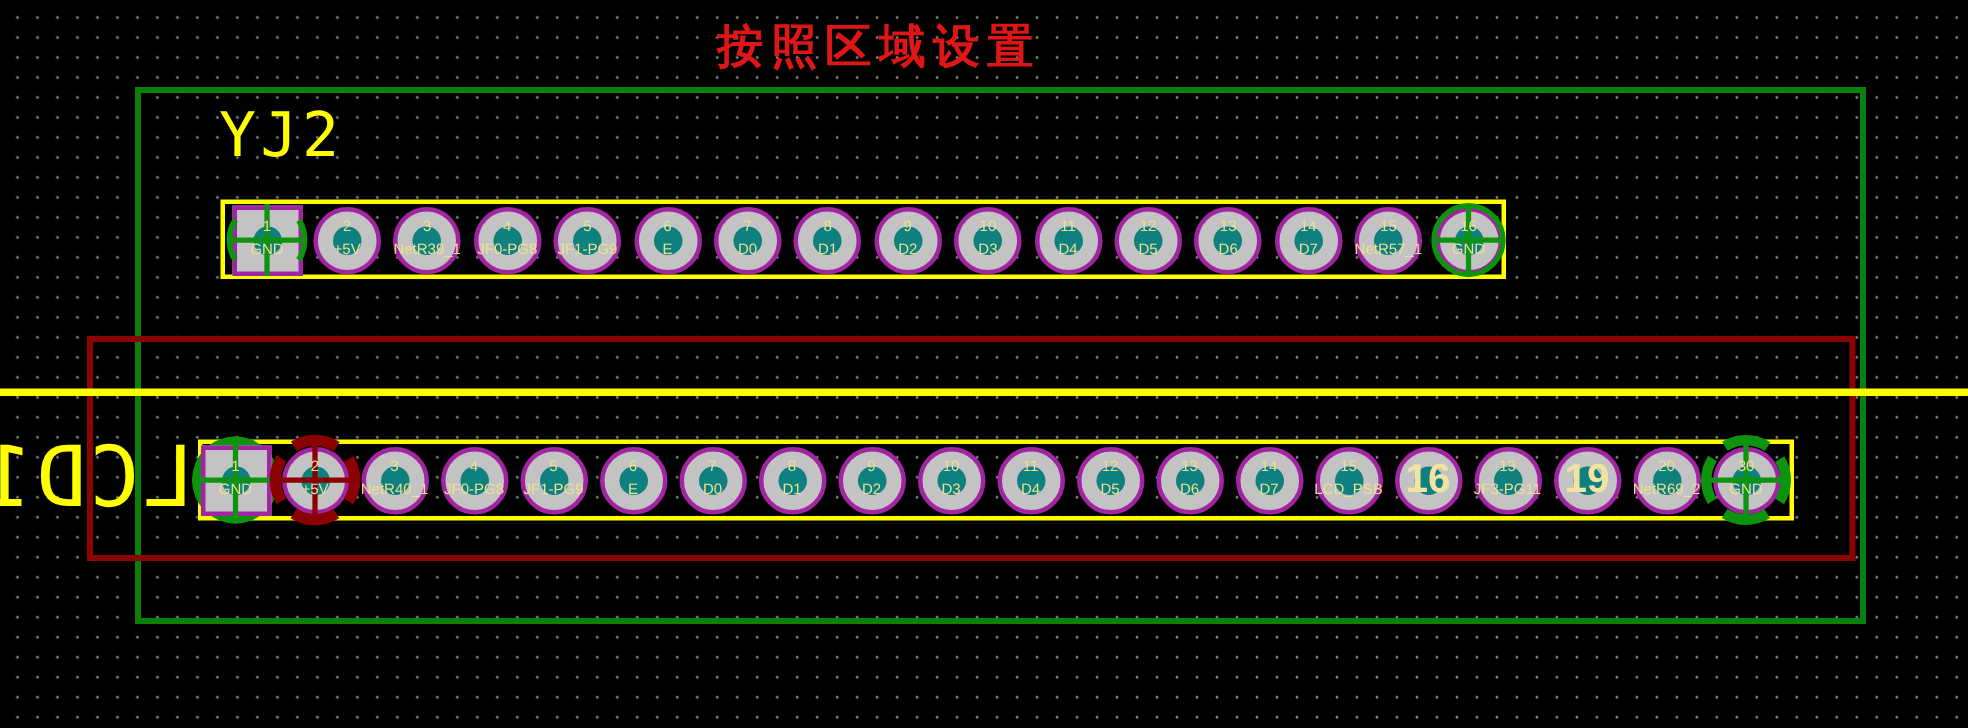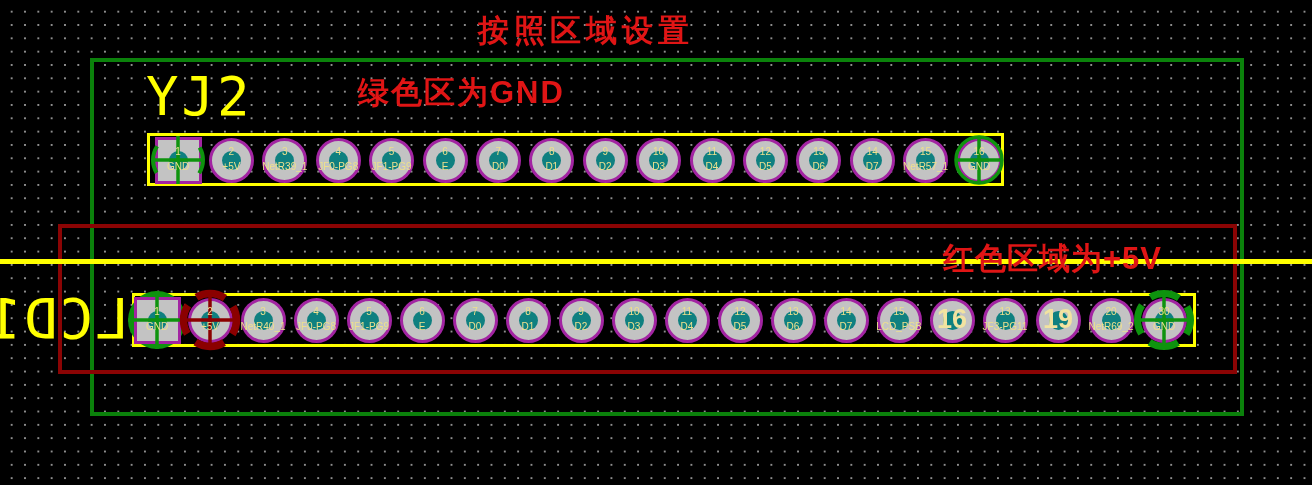--- a/index.html
+++ b/index.html
@@ -20,21 +20,21 @@
   .comp-outline{border:3px solid #ffff00;z-index:3;}
   .outline-yj2{left:147px;top:133px;width:851px;height:47px;}
   .outline-lcd1{left:132px;top:293px;width:1058px;height:48px;}
   
   .note{color:#e01515;font-weight:bold;font-size:31px;line-height:1.1;white-space:nowrap;z-index:8;}
   .note-top{left:478px;top:14px;letter-spacing:5px;}
   .note-green{left:358px;top:76px;letter-spacing:2px;}
   .note-red{left:943px;top:242px;letter-spacing:1px;}
   
   .refdes{color:#ffff00;font-family:"DejaVu Sans Mono", monospace;line-height:1;white-space:nowrap;z-index:7;}
-  .refdes-yj2{left:146px;top:70px;font-size:54px;letter-spacing:3px;}
+  .refdes-yj2{left:146px;top:70px;font-size:41px;letter-spacing:3px;}
   .refdes-lcd1{left:-14px;top:291px;font-size:56px;letter-spacing:2px;transform:scaleX(-1);}
   
   .pad{position:absolute;width:64px;height:64px;z-index:4;}
   .pad-body{position:absolute;left:50%;top:50%;background:#c3c3c3;border:3px solid #a224a2;}
   .pad-body.circle{width:39px;height:39px;margin:-22.5px 0 0 -22.5px;border-radius:50%;}
   .pad-body.square{width:41px;height:41px;margin:-23.5px 0 0 -23.5px;}
   .pad-hole{position:absolute;left:50%;top:50%;width:19px;height:19px;margin:-9.5px 0 0 -9.5px;border-radius:50%;background:#0f8080;}
   .pad-num{position:absolute;left:50%;top:19px;transform:translateX(-50%);font-size:10px;line-height:10px;color:#ede08e;white-space:nowrap;z-index:6;}
   .pad-net{position:absolute;left:50%;top:33px;transform:translateX(-50%);font-size:10px;line-height:12px;color:#ede08e;white-space:nowrap;z-index:6;text-align:right;}
   .pad-big{position:absolute;left:0;top:0;width:64px;height:64px;line-height:62px;text-align:center;font-size:27px;font-weight:bold;color:#f2e3a0;z-index:6;}
@@ -48,22 +48,20 @@
 <div id="canvas">
 
   <div class="abs gnd-region"></div>
   <div class="abs pwr-region"></div>
   <div class="abs htrace"></div>
 
   <div class="abs comp-outline outline-yj2"></div>
   <div class="abs comp-outline outline-lcd1"></div>
 
   <div class="abs note note-top">按照区域设置</div>
-  <div class="abs note note-green">绿色区为GND</div>
-  <div class="abs note note-red">红色区域为+5V</div>
 
   <div class="abs refdes refdes-yj2">YJ2</div>
   <div class="abs refdes refdes-lcd1">LCD1</div>
 
   <div>
       <div class="pad" style="left: 146px; top: 128px;">
         <div class="pad-body square"></div>
         <div class="pad-hole"></div>
         <svg class="deco front" viewBox="-32 -32 64 64">
           <circle r="25" fill="none" stroke="#0e930e" stroke-width="4" stroke-dasharray="28 50.55" stroke-dashoffset="14"></circle>

